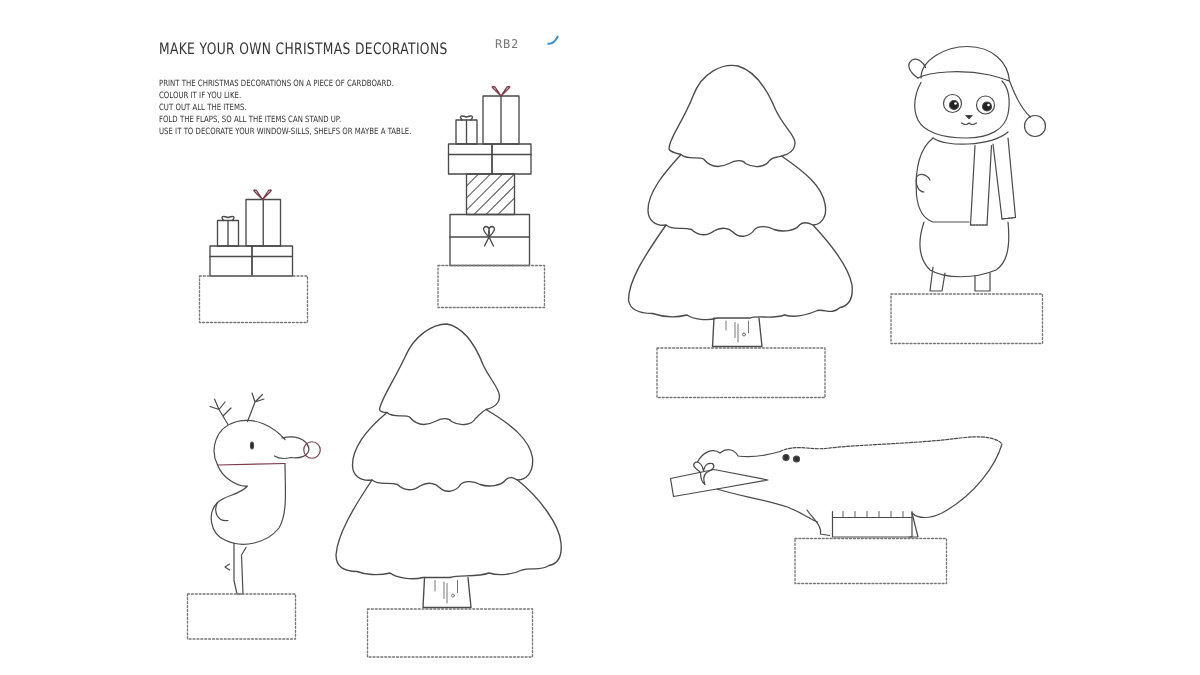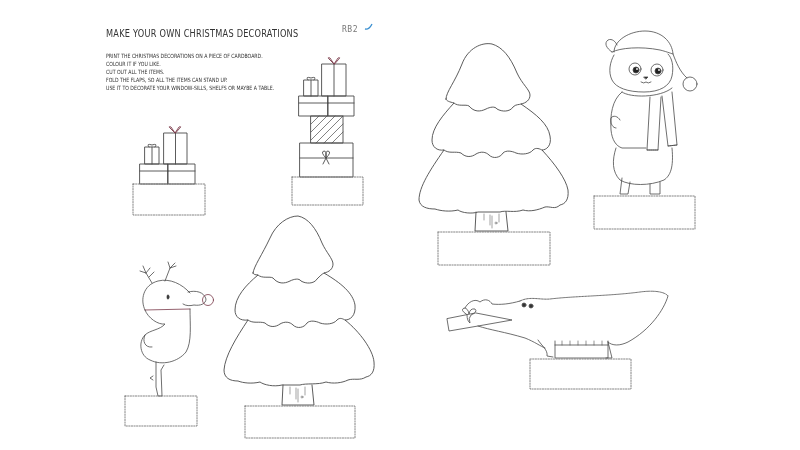--- a/index.html
+++ b/index.html
@@ -10,21 +10,21 @@
     color: #333; font-weight: normal; transform: scaleX(0.78); transform-origin: left top;
     white-space: nowrap;
   }
   .instructions {
     position: absolute; left: 106px; top: 52px;
     font-size: 5.8px; line-height: 8.1px; color: #333;
     transform: scaleX(0.8); transform-origin: left top; white-space: nowrap;
   }
   .instructions div { margin: 0; }
   .logo {
-    position: absolute; left: 342px; top: 25px; font-size: 8px; color: #777;
+    position: absolute; left: 330px; top: 25px; font-size: 8px; color: #777;
     letter-spacing: 0.5px; font-family: "DejaVu Sans Mono", monospace;
   }
   .logo-swoosh { position: absolute; left: 364px; top: 23px; }
   .art { position: absolute; left: 0; top: 0; }
 </style>
 </head>
 <body>
 
 <div class="title">MAKE YOUR OWN CHRISTMAS DECORATIONS</div>
 

